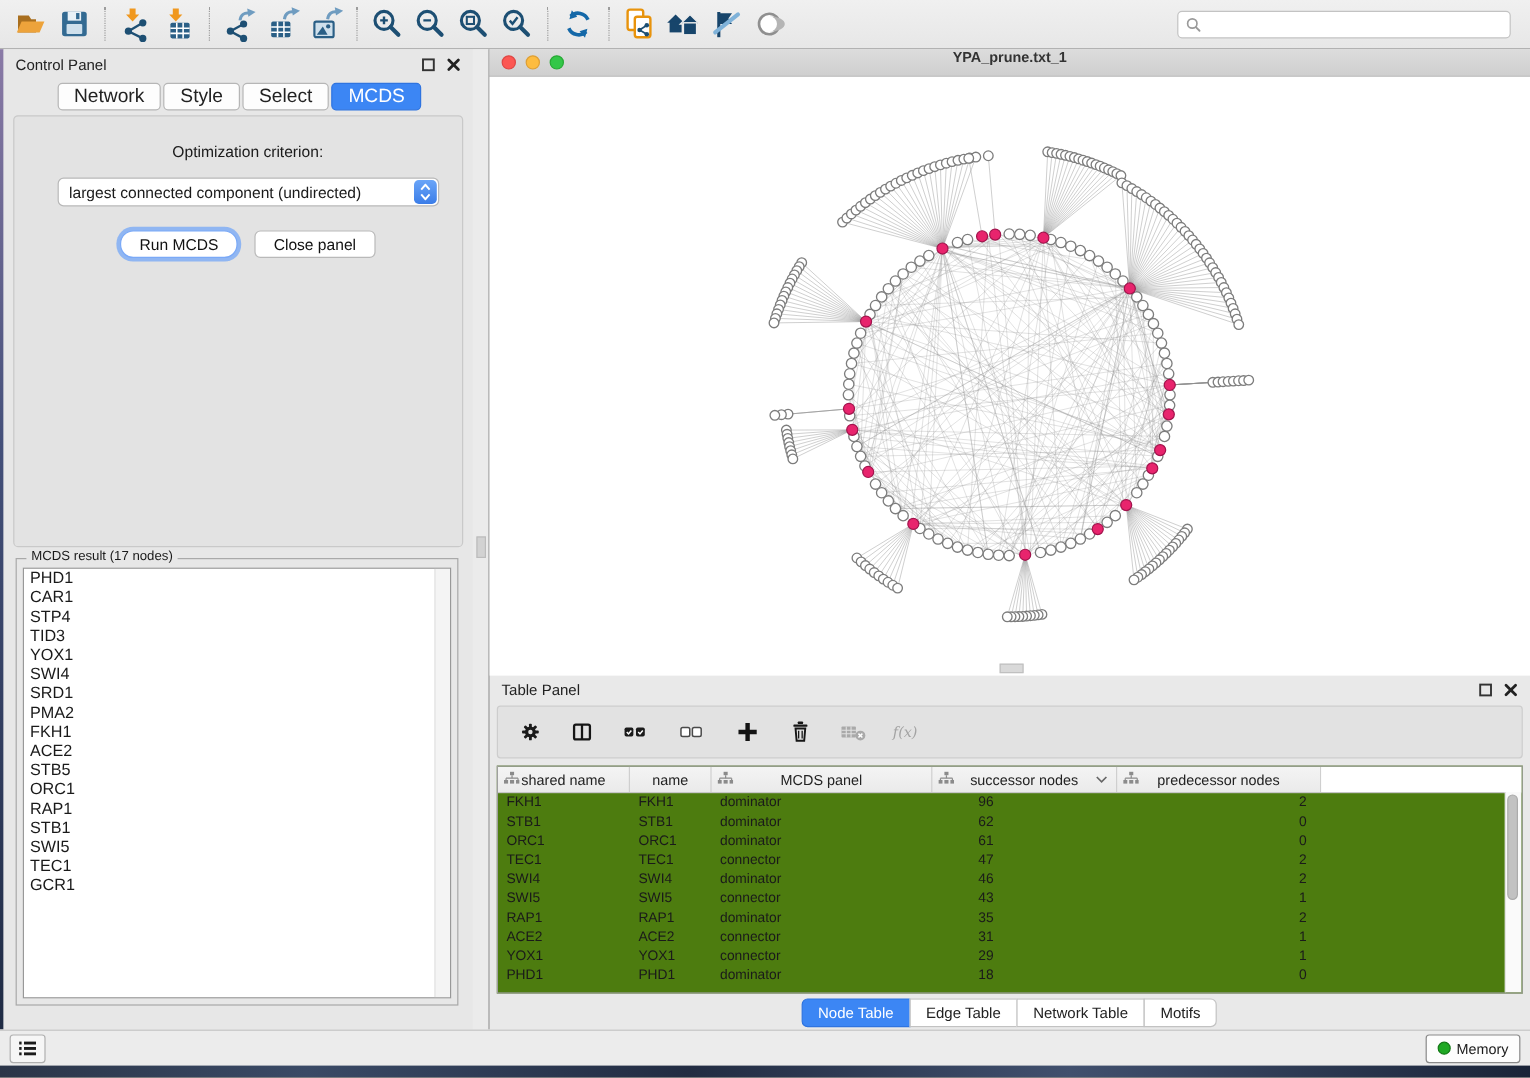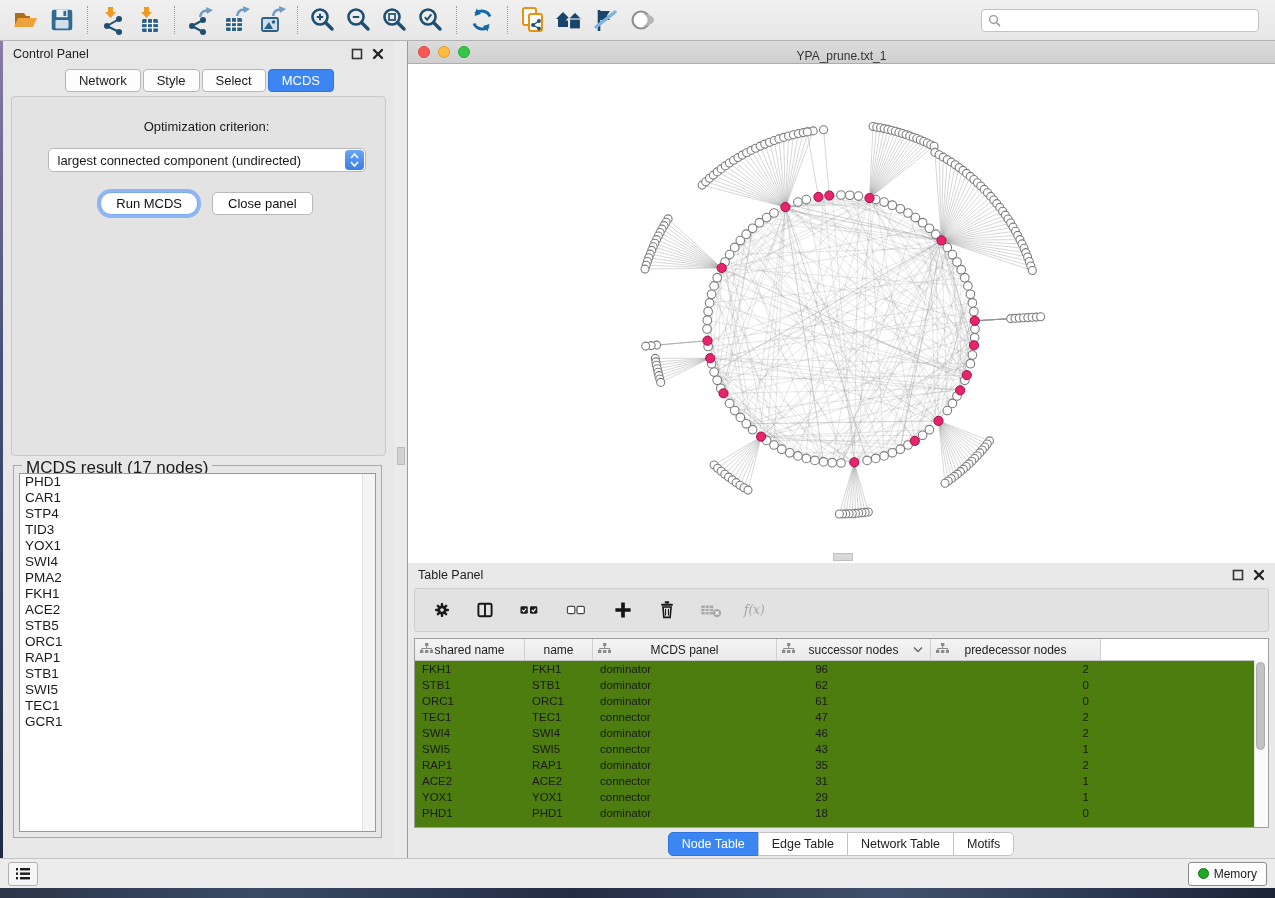--- a/index.html
+++ b/index.html
@@ -15,47 +15,47 @@
   .searchbox input{border:none;outline:none;flex:1;font-size:12px;font-family:"Liberation Sans",sans-serif;background:transparent;margin-left:5px;}
   
   .main{position:absolute;left:0;top:41px;right:0;bottom:40px;display:flex;}
   .wall-left{width:3px;background:linear-gradient(#8a7aa6,#44507a 40%,#1f2b44);}
   
   .cpanel{width:391px;background:#e7e7e7;position:relative;box-sizing:border-box;}
   .cp-header{height:26px;display:flex;align-items:center;padding:0 10px;}
   .panel-title{font-size:12.5px;color:#222;}
   .hdr-icons{margin-left:auto;display:flex;align-items:center;gap:9px;}
   .cp-tabs{display:flex;justify-content:center;margin-top:2px;}
-  .cp-tab{height:21px;line-height:21px;padding:0 13px;font-size:13px;background:#fdfdfd;border:1px solid #b6b6b6;
+  .cp-tab{height:21px;line-height:21px;padding:0 13px;font-size:16px;background:#fdfdfd;border:1px solid #b6b6b6;
     border-radius:4px;margin-left:2px;color:#222;}
   .cp-tab.active{background:#3c86f4;border-color:#2f74e0;color:#ffffff;}
   .cp-card{margin:4px 8px 0 8px;height:360px;background:#e3e3e3;border:1px solid #c9c9c9;border-radius:4px;
     text-align:center;box-sizing:border-box;padding-left:16px;}
   .opt-label{margin-top:22px;font-size:13px;}
   .mac-select{display:inline-flex;align-items:center;width:318px;height:24px;background:#fff;border:1px solid #b9b9b9;
     border-radius:5px;margin-top:14px;box-sizing:border-box;text-align:left;}
   .mac-select .val{flex:1;font-size:13px;padding-left:9px;white-space:nowrap;overflow:hidden;}
   .stepper{width:19px;height:20px;margin:1px;border-radius:4px;background:linear-gradient(#6aa5f8,#3b7de8);
     display:flex;flex-direction:column;align-items:center;justify-content:center;gap:2px;}
   .btn-row{margin-top:20px;display:flex;justify-content:center;gap:14px;}
   .mac-btn{background:#fff;border:1px solid #b9b9b9;border-radius:5px;padding:3px 15px;font-size:13px;color:#111;}
   .mac-btn.focused{box-shadow:0 0 0 3px rgba(100,158,250,.65);border-color:#7aa9f7;border-radius:11px;}
   .groupbox{position:absolute;left:10px;right:12px;top:424px;bottom:20px;border:1px solid #a9a9a9;}
-  .groupbox .legend{position:absolute;top:-8px;left:8px;background:#e7e7e7;padding:0 4px;font-size:17px;}
+  .groupbox .legend{position:absolute;top:-8px;left:8px;background:#e7e7e7;padding:0 4px;font-size:11px;}
   .mcds-list{position:absolute;left:5px;right:5px;top:7px;bottom:5px;background:#fff;border:1px solid #989898;overflow:hidden;}
   .mcds-item{font-size:13.5px;line-height:16px;padding-left:5px;}
   .mcds-track{position:absolute;right:0;top:0;bottom:0;width:12px;background:#f4f4f4;border-left:1px solid #e2e2e2;}
   
   .vsplit{width:13px;background:#ebebeb;border-right:1px solid #9a9a9a;position:relative;}
   .vsplit .handle{position:absolute;left:3px;top:406px;width:6px;height:16px;background:#d2d2d2;border:1px solid #bcbcbc;}
   
   .rightcol{flex:1;display:flex;flex-direction:column;min-width:0;}
   .net-window{height:522px;display:flex;flex-direction:column;}
   .net-titlebar{height:22px;background:linear-gradient(#dcdcdc,#cfcfcf);border-bottom:1px solid #aeaeae;
-    position:relative;display:flex;align-items:flex-end;justify-content:center;}
+    position:relative;display:flex;align-items:flex-start;justify-content:center;font-weight:bold;}
   .net-title{font-size:12px;color:#333;}
   .lights{position:absolute;left:10px;top:5px;display:flex;gap:8px;}
   .light{width:12px;height:12px;border-radius:50%;}
   .light.red{background:#fc5753;border:1px solid #df4744;box-sizing:border-box;}
   .light.yellow{background:#fdbc40;border:1px solid #de9f34;box-sizing:border-box;}
   .light.green{background:#33c748;border:1px solid #27aa35;box-sizing:border-box;}
   .net-canvas{flex:1;background:#fff;position:relative;}
   .net-canvas svg{position:absolute;left:0;top:0;}
   .hsplit-handle{position:absolute;bottom:2px;left:50%;margin-left:-9px;width:18px;height:6px;background:#d9d9d9;border:1px solid #c0c0c0;}
   
@@ -307,20 +307,21 @@
       <div class="groupbox">
         <span class="legend">MCDS result (17 nodes)</span>
         <div class="mcds-list">
           <div class="mcds-track"></div>
         <div class="mcds-item">PHD1</div>
             <div class="mcds-item">CAR1</div>
             <div class="mcds-item">STP4</div>
             <div class="mcds-item">TID3</div>
             <div class="mcds-item">YOX1</div>
             <div class="mcds-item">SWI4</div>
+            <div class="mcds-item">SRD1</div>
             <div class="mcds-item">PMA2</div>
             <div class="mcds-item">FKH1</div>
             <div class="mcds-item">ACE2</div>
             <div class="mcds-item">STB5</div>
             <div class="mcds-item">ORC1</div>
             <div class="mcds-item">RAP1</div>
             <div class="mcds-item">STB1</div>
             <div class="mcds-item">SWI5</div>
             <div class="mcds-item">TEC1</div>
             <div class="mcds-item">GCR1</div>

